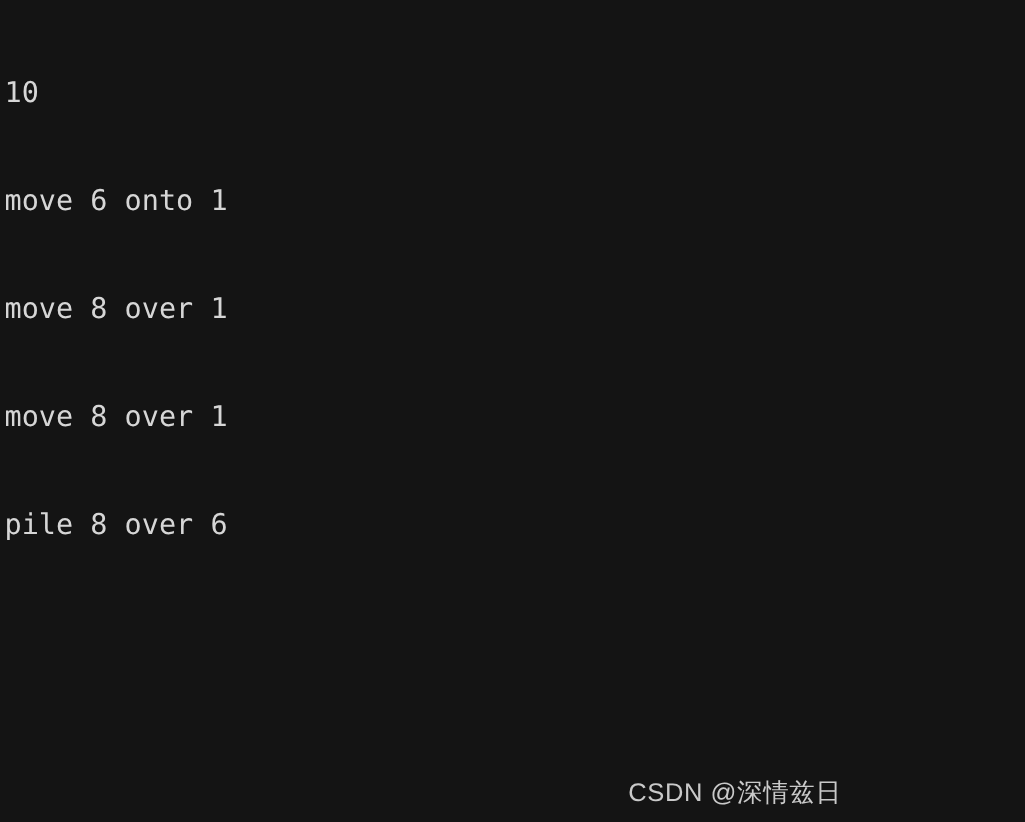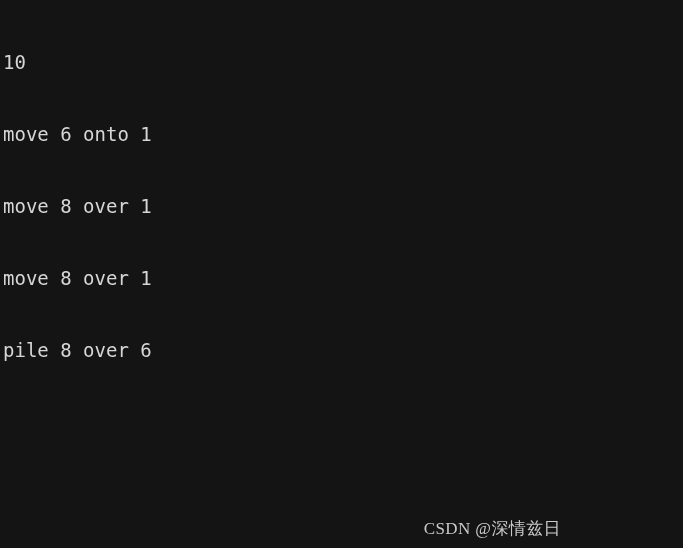--- a/index.html
+++ b/index.html
@@ -35,21 +35,21 @@
     font-family: "DejaVu Sans Mono", "Liberation Mono", monospace;
     font-size: 19px;
     line-height: 24px;
     color: #d6d6d6;
     min-height: 24px;
   }
   #watermark {
     position: absolute;
     right: 10px;
     bottom: 8px;
-    font-family: Liberation Serif, serif;
+    font-family: Liberation Sans, sans-serif;
     font-size: 17px;
     line-height: 22px;
     color: #c9c9c9;
     letter-spacing: 0.4px;
     white-space: pre;
     user-select: none;
     text-align: right;
   }
 </style>
 </head>

